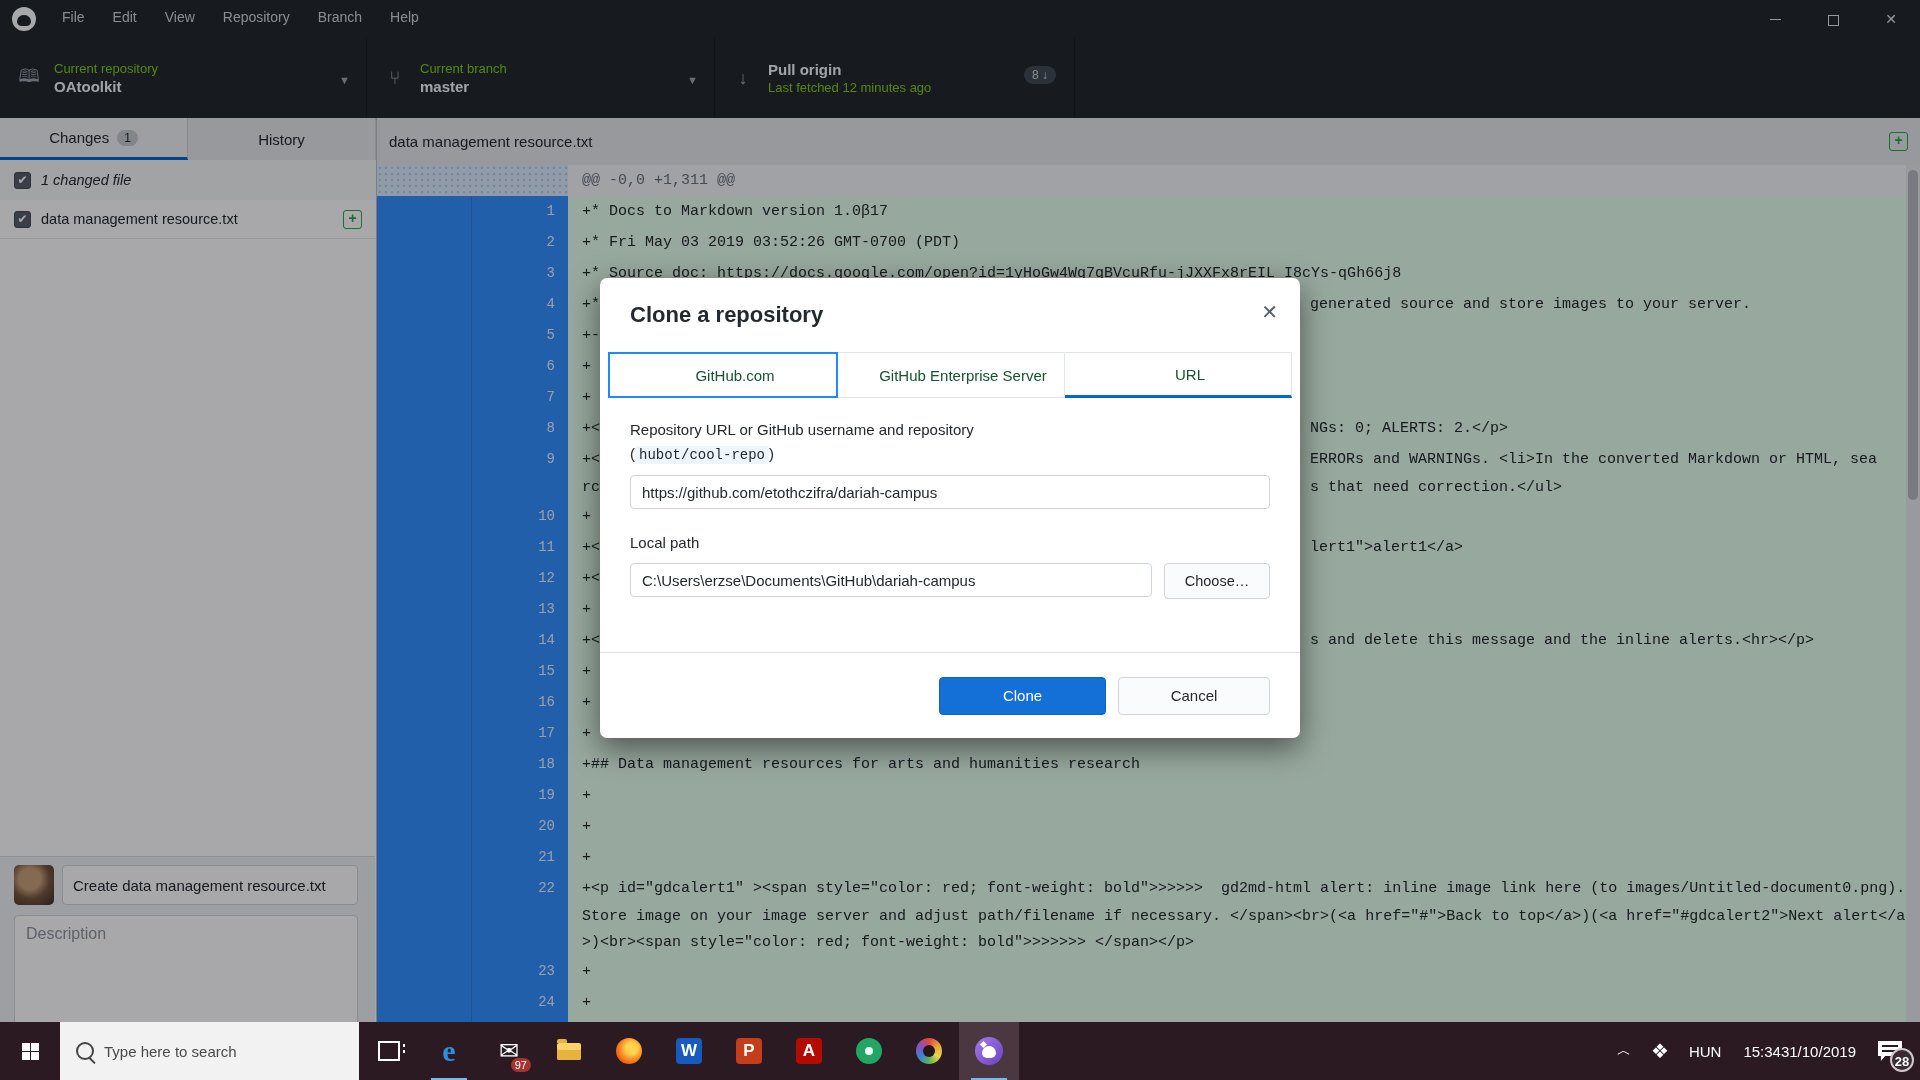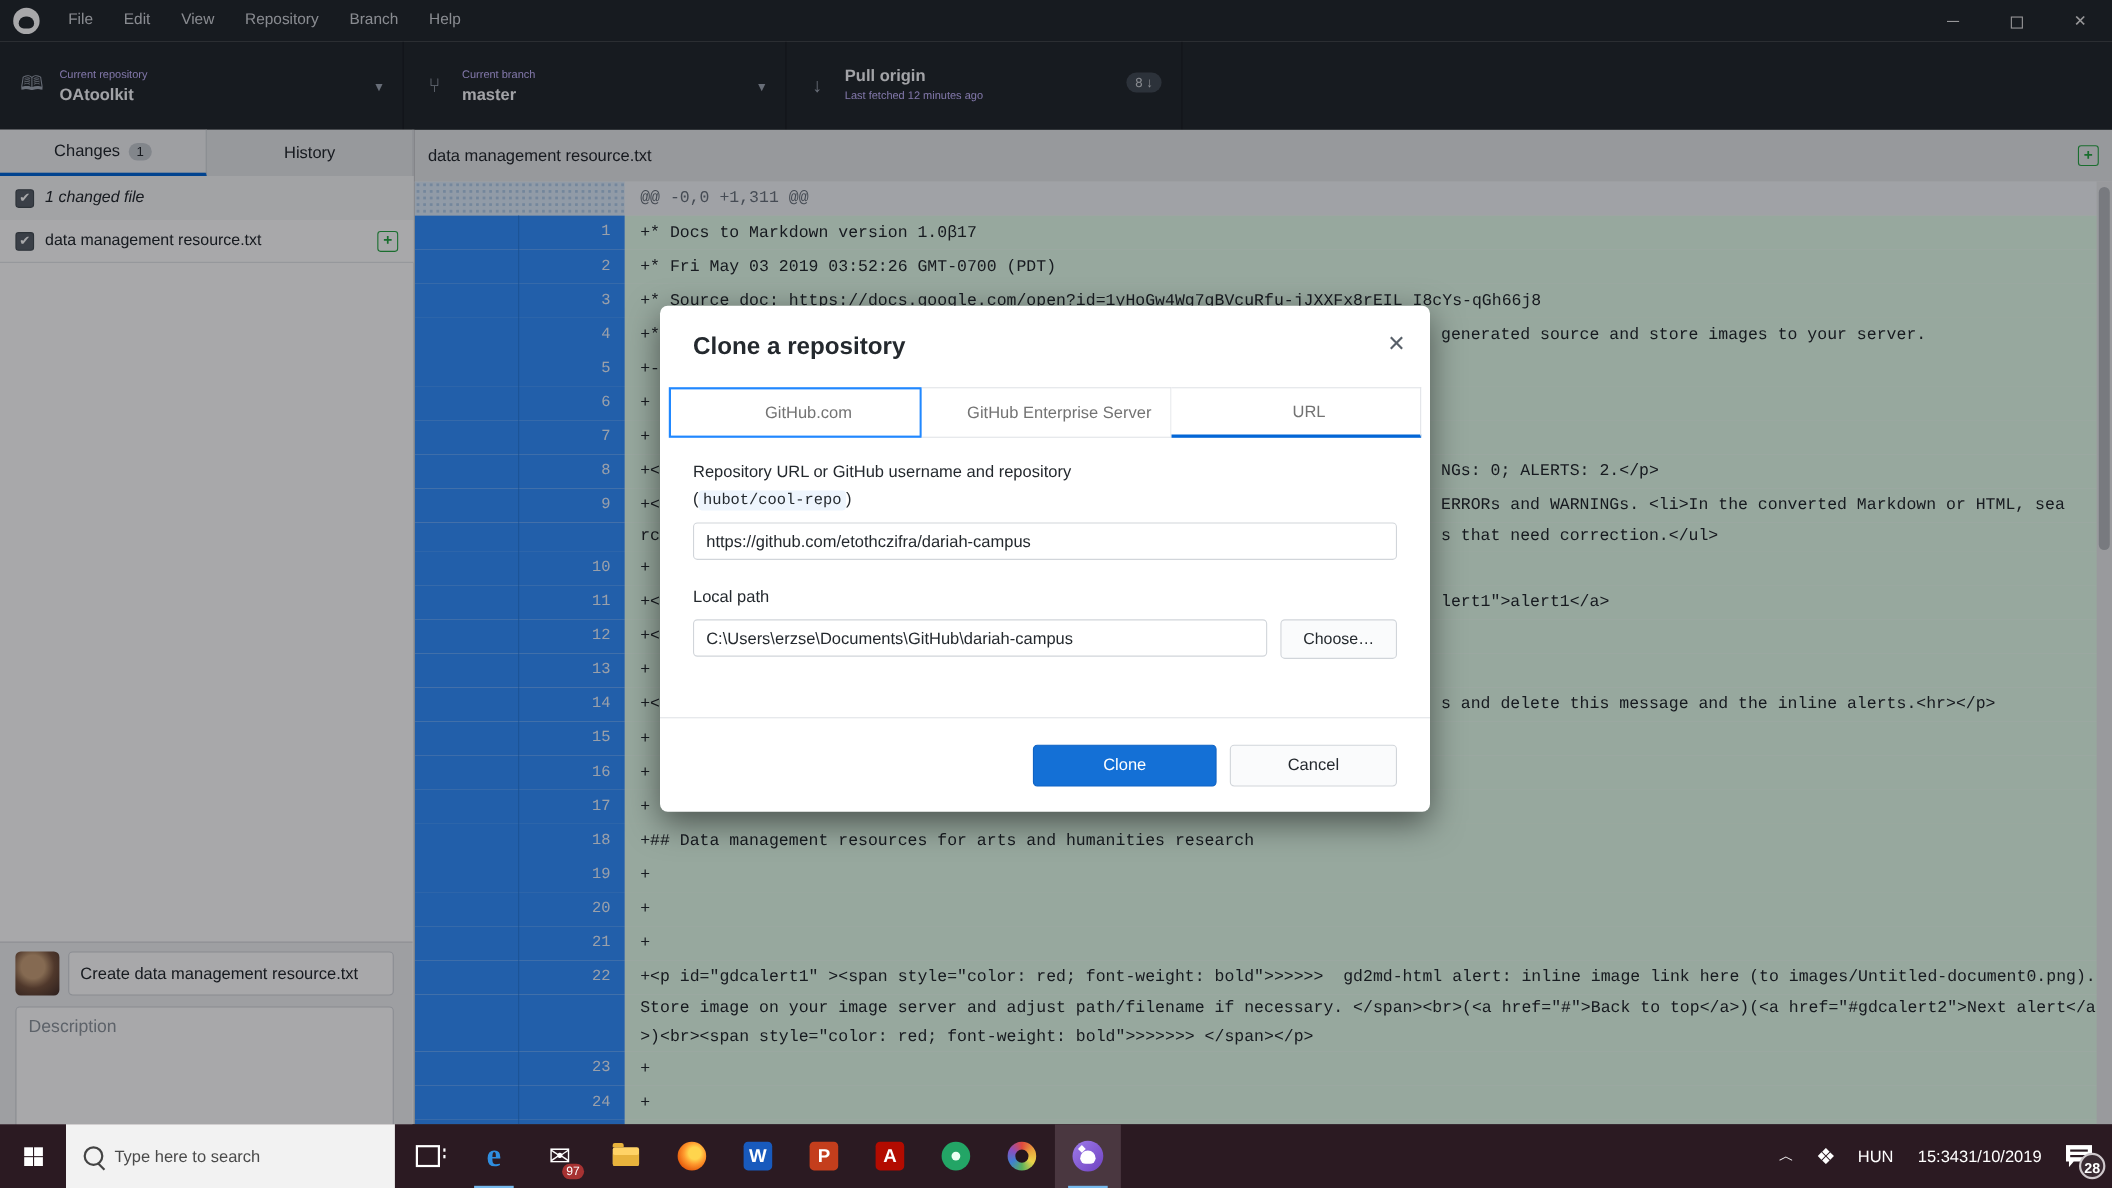--- a/index.html
+++ b/index.html
@@ -17,21 +17,21 @@
   .winbtn{width:58px;height:38px;display:flex;align-items:center;justify-content:center;color:#e7e7e7;font-size:14px;}
   #winbtns{right:0;top:0;display:flex;}
   .glyph-min{display:block;width:11px;height:1px;background:#e7e7e7;}
   .glyph-restore{display:block;width:9px;height:9px;border:1px solid #e7e7e7;position:relative;background:#24292e;margin-top:2px;}
   .glyph-restore:before{content:"";position:absolute;left:1px;top:-4px;width:9px;height:9px;border:1px solid #e7e7e7;z-index:-1;}
 
   
   #toolbar{left:0;top:38px;width:1920px;height:80px;background:#24292e;}
   .tool-sec{position:absolute;top:0;height:80px;border-right:1px solid #1b1f23;display:flex;align-items:center;}
   .tool-icon{color:#9ea7b3;margin:0 14px 0 18px;font-size:18px;width:22px;text-align:center;}
-  .tool-label{color:#c4b5fd;font-size:10px;line-height:17px;}
+  .tool-label{color:#84cc16;font-size:13px;line-height:17px;}
   .tool-value{color:#f6f8fa;font-size:15px;font-weight:bold;line-height:19px;}
   .caret{position:absolute;right:16px;top:36px;color:#9ea7b3;font-size:11px;}
   .pull-badge{position:absolute;right:18px;top:28px;background:#444d56;color:#d1d5da;font-size:12px;
               border-radius:10px;padding:2px 8px;}
 
   
   #sidebar{left:0;top:118px;width:376px;height:904px;background:#fff;border-right:1px solid #b9bec4;}
   #side-tabs{left:0;top:0;width:376px;height:42px;background:#e6e8ea;display:flex;}
   .side-tab{flex:1;display:flex;align-items:center;justify-content:center;font-size:15px;color:#24292e;border-right:1px solid #cfd3d7;position:relative;}
   .side-tab.active{background:#f0f1f3;border-bottom:3px solid #0366d6;}
@@ -78,21 +78,21 @@
 
   
   #overlay{left:0;top:0;width:1920px;height:1022px;background:rgba(0,0,5,0.34);z-index:5;pointer-events:none;}
 
   
   #dialog{left:600px;top:278px;width:700px;height:460px;background:#fff;border-radius:7px;z-index:10;
           box-shadow:0 10px 30px rgba(0,0,0,0.5);}
   #dlg-title{left:30px;top:24px;font-size:22px;font-weight:bold;color:#24292e;}
   #dlg-close{right:22px;top:22px;font-size:20px;color:#586069;}
   #dlg-tabs{left:8px;top:74px;width:684px;height:46px;display:flex;}
-  .dlg-tab{flex:1;display:flex;align-items:center;justify-content:center;font-size:15px;color:#737373;
+  .dlg-tab{flex:1;display:flex;align-items:center;justify-content:center;font-size:15px;color:#14532d;
            border:1px solid #e1e4e8;border-left:none;box-sizing:border-box;background:#fff;padding-left:24px;}
   .dlg-tab:first-child{border-left:1px solid #e1e4e8;}
   .dlg-tab.focused{border:2px solid #2188ff;}
   .dlg-tab.active{border-bottom:3px solid #0366d6;}
   #dlg-body{left:30px;top:140px;width:640px;}
   .dlg-label{font-size:15px;color:#24292e;line-height:24px;}
   .hint-code{font-family:"Liberation Mono",monospace;font-size:14px;background:#eef5fd;border-radius:3px;padding:1px 4px;}
   .dlg-input{display:block;width:640px;height:34px;border:1px solid #d1d5da;border-radius:4px;box-sizing:border-box;
              font-size:15px;color:#24292e;padding:0 11px;font-family:"Liberation Sans",sans-serif;background:#fff;}
   #path-row{display:flex;gap:12px;width:640px;}

